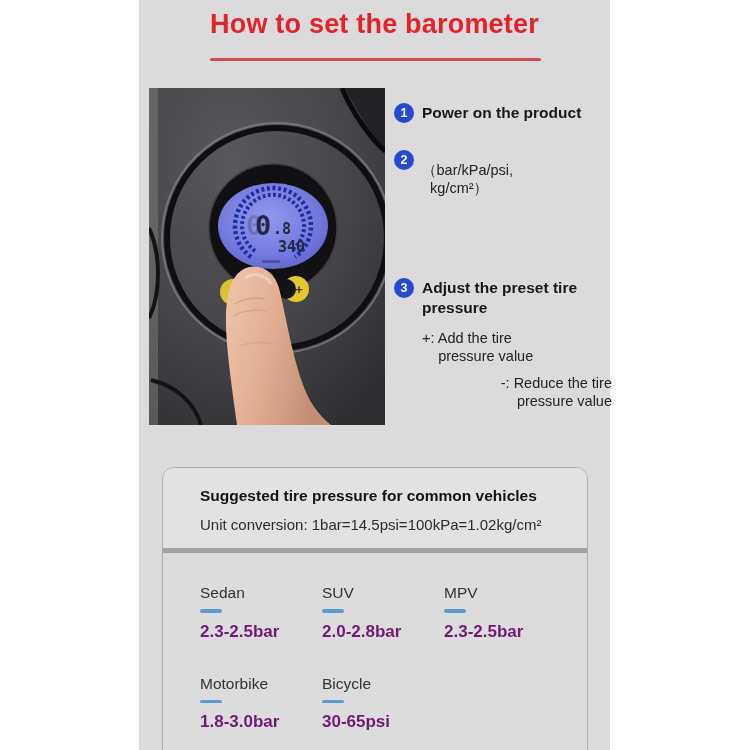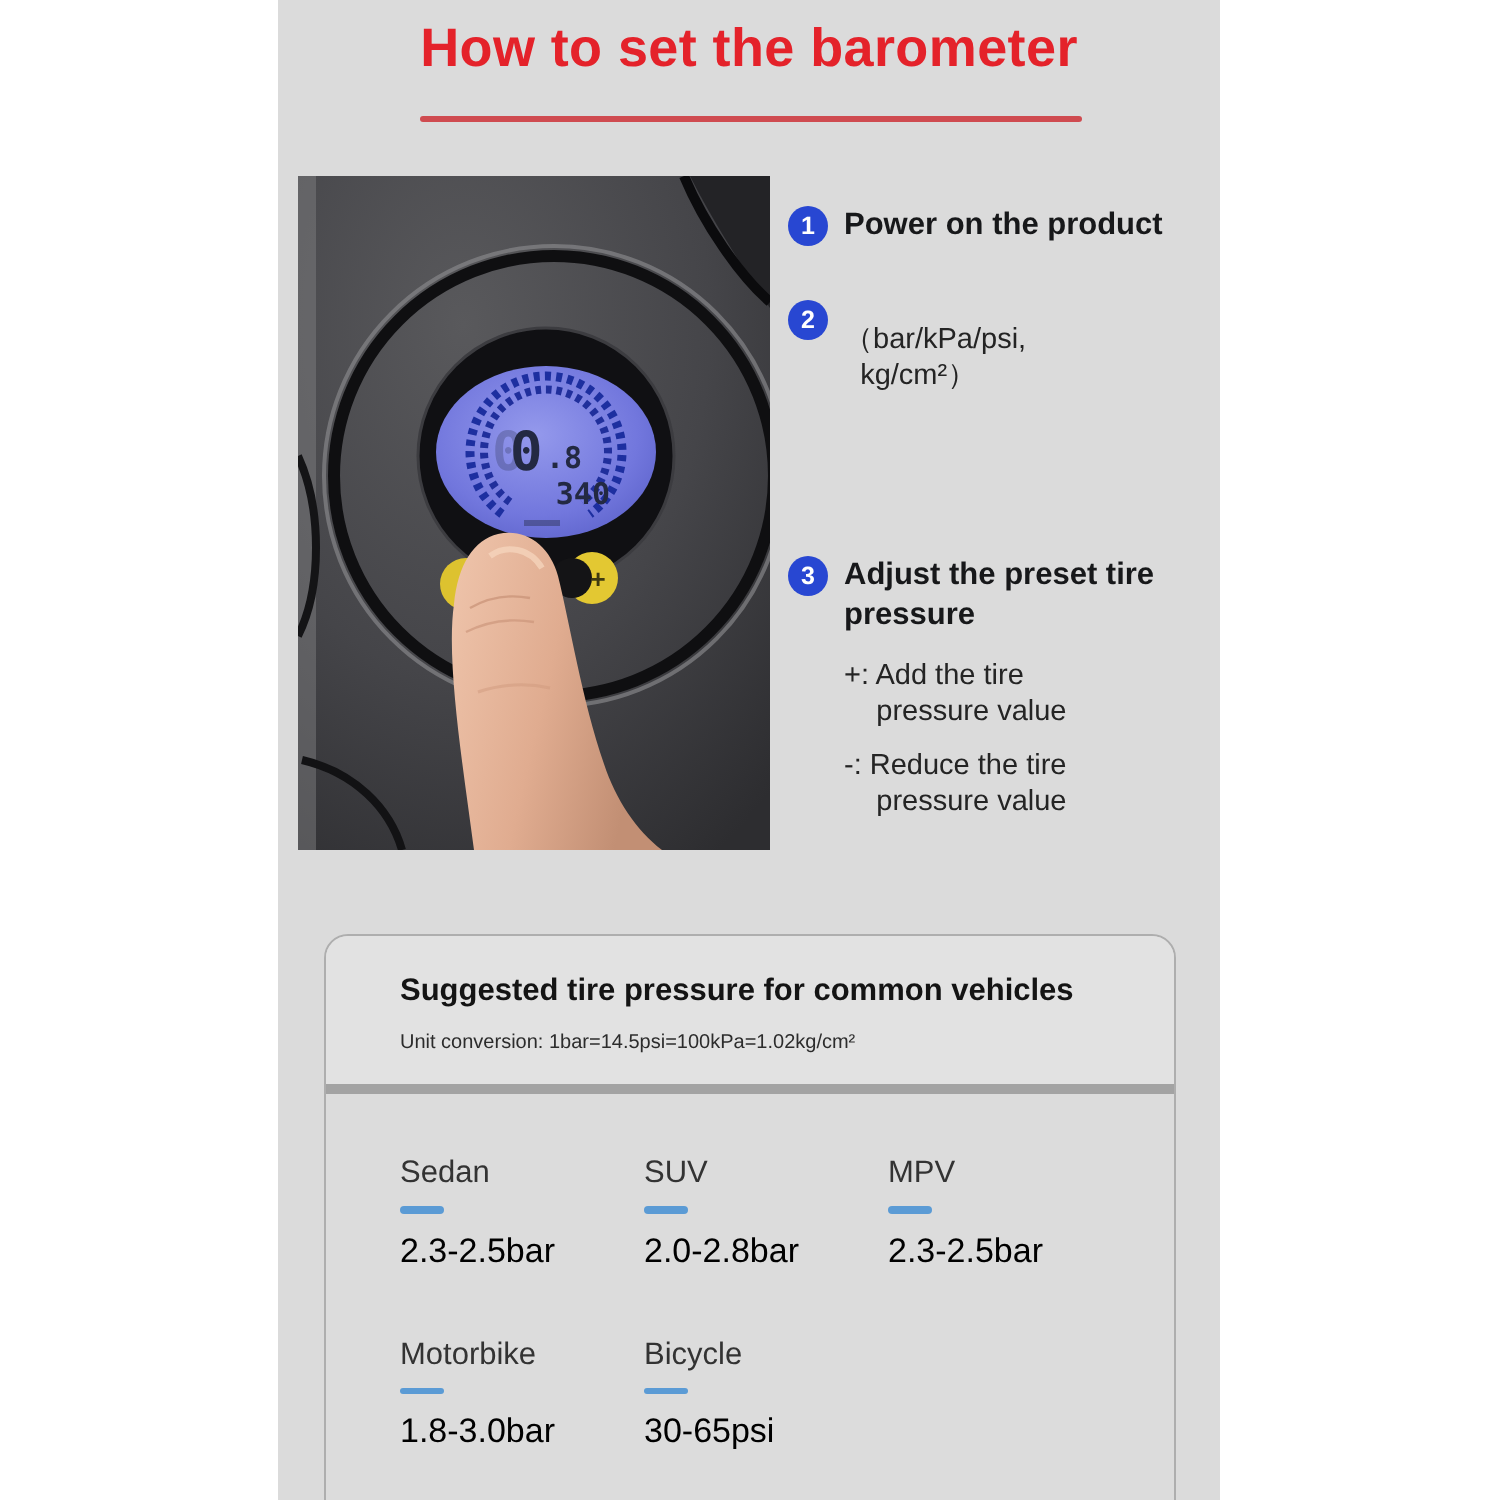--- a/index.html
+++ b/index.html
@@ -16,32 +16,32 @@
 
   .steps { position:absolute; left:255px; top:103px; width:218px; }
   .step { position:absolute; display:flex; gap:8px; }
   .step1 { top:0; } .step2 { top:47px; } .step3 { top:175px; }
   .badge { width:20px; height:20px; border-radius:50%; background:#2847d2; color:#ffffff;
            font-size:12.5px; font-weight:bold; display:flex; align-items:center; justify-content:center;
            flex:none; margin-top:0; }
   .step-body { width:190px; }
   .step-title { font-size:15.5px; font-weight:bold; color:#17181a; line-height:20px; white-space:pre-wrap; }
   .step-note { margin-top:11px; font-size:14.5px; color:#242424; line-height:18px; white-space:pre-wrap; }
-  .step-note + .step-note { margin-top:9px; }
+  .step-note + .step-note { margin-top:9px;text-align:right; }
 
   .table-box { position:absolute; left:23px; top:467px; width:426px; height:300px;
            border:1.5px solid #aeaeae; border-radius:12px; background:#dcdcdc;
            box-sizing:border-box; overflow:hidden; }
   .table-header { background:#e2e2e2; padding:19px 14px 15px 37px; border-bottom:5px solid #a3a3a3; }
   .table-title { font-size:15.5px; font-weight:bold; color:#141414; }
-  .table-conv { margin-top:11px; font-size:10px; color:#2c2c2c; }
+  .table-conv { margin-top:11px; font-size:15px; color:#2c2c2c; }
   .table-grid { display:grid; grid-template-columns:122px 122px 122px; padding:31px 0 0 37px; row-gap:33px; }
   .cell-name { font-size:15.5px; color:#333333; }
   .cell-dash { width:22px; height:3.5px; background:#5b9bd5; border-radius:2px; margin:7px 0 9px 0; }
-  .cell-value { font-size:17px; font-weight:normal; color:#000000; }
+  .cell-value { font-size:17px; font-weight:bold; color:#701a75; }
 </style>
 </head>
 <body>
 
 <div class="page">
   <div class="panel">
 
     <div class="title">How to set the barometer</div>
     <div class="title-underline"></div>
 

